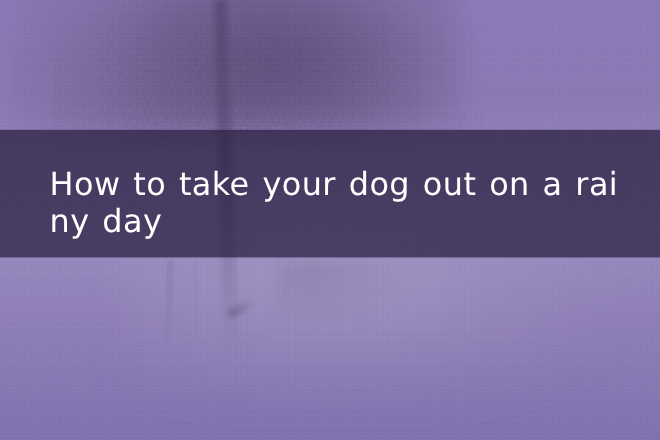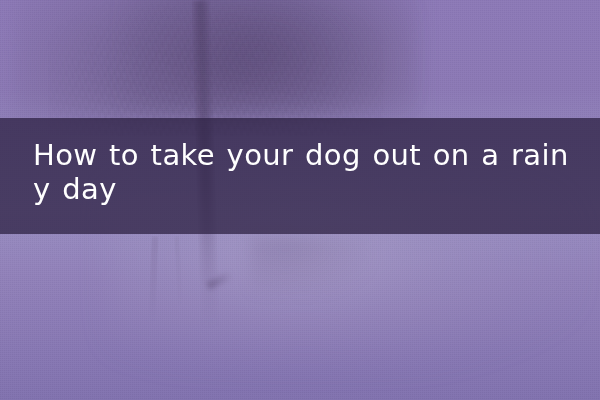--- a/index.html
+++ b/index.html
@@ -230,21 +230,21 @@
     width: 600px;
     height: 116px;
     background-color: rgba(44, 32, 66, 0.74);
     box-sizing: border-box;
     display: flex;
     align-items: flex-start;
     z-index: 5;
   }
 
   .title-text {
-    margin: 0;
+    margin: 12px;
     padding: 20px 22px 0 33px;
     color: #ffffff;
     font-family: "DejaVu Sans", sans-serif;
     font-size: 29px;
     font-weight: 400;
     line-height: 34px;
     letter-spacing: 0.4px;
     word-spacing: 2px;
     text-align: left;
     overflow-wrap: break-word;

